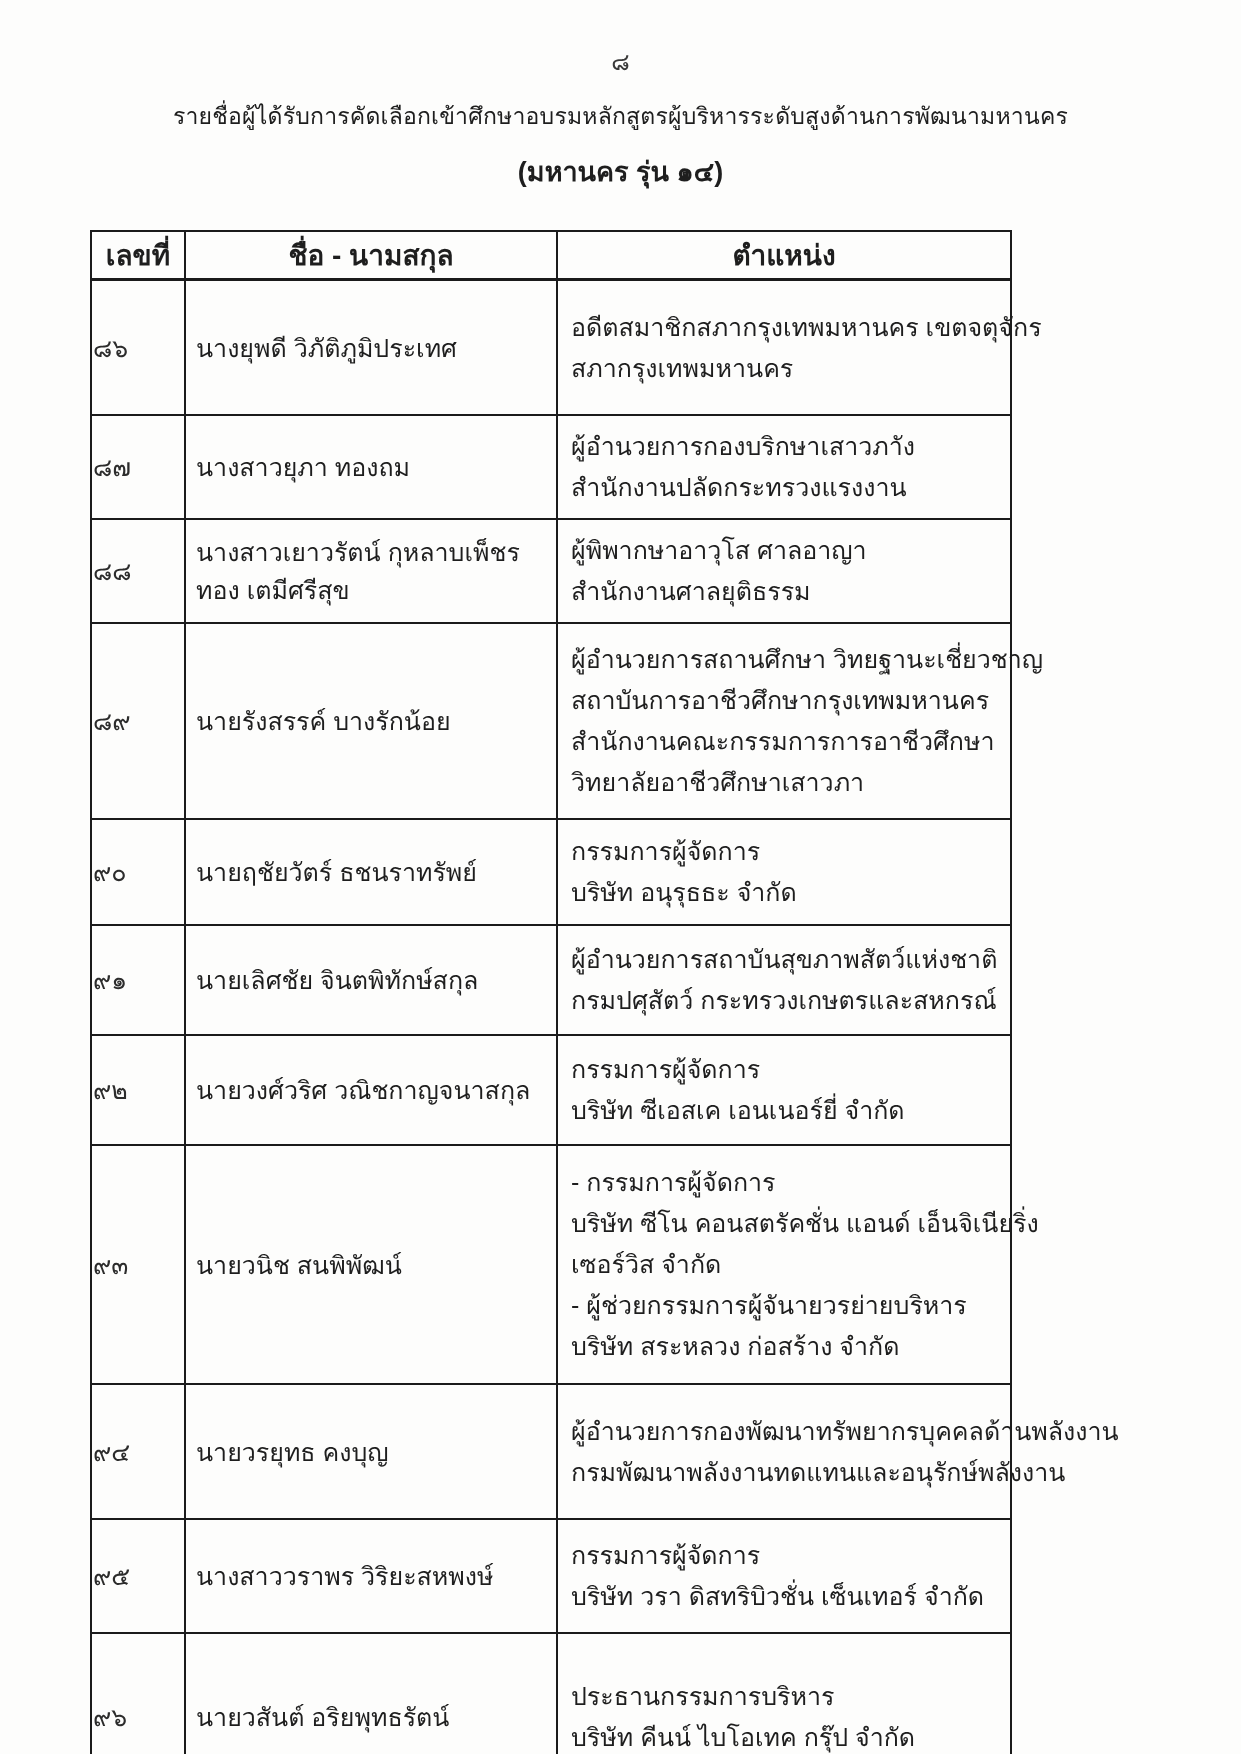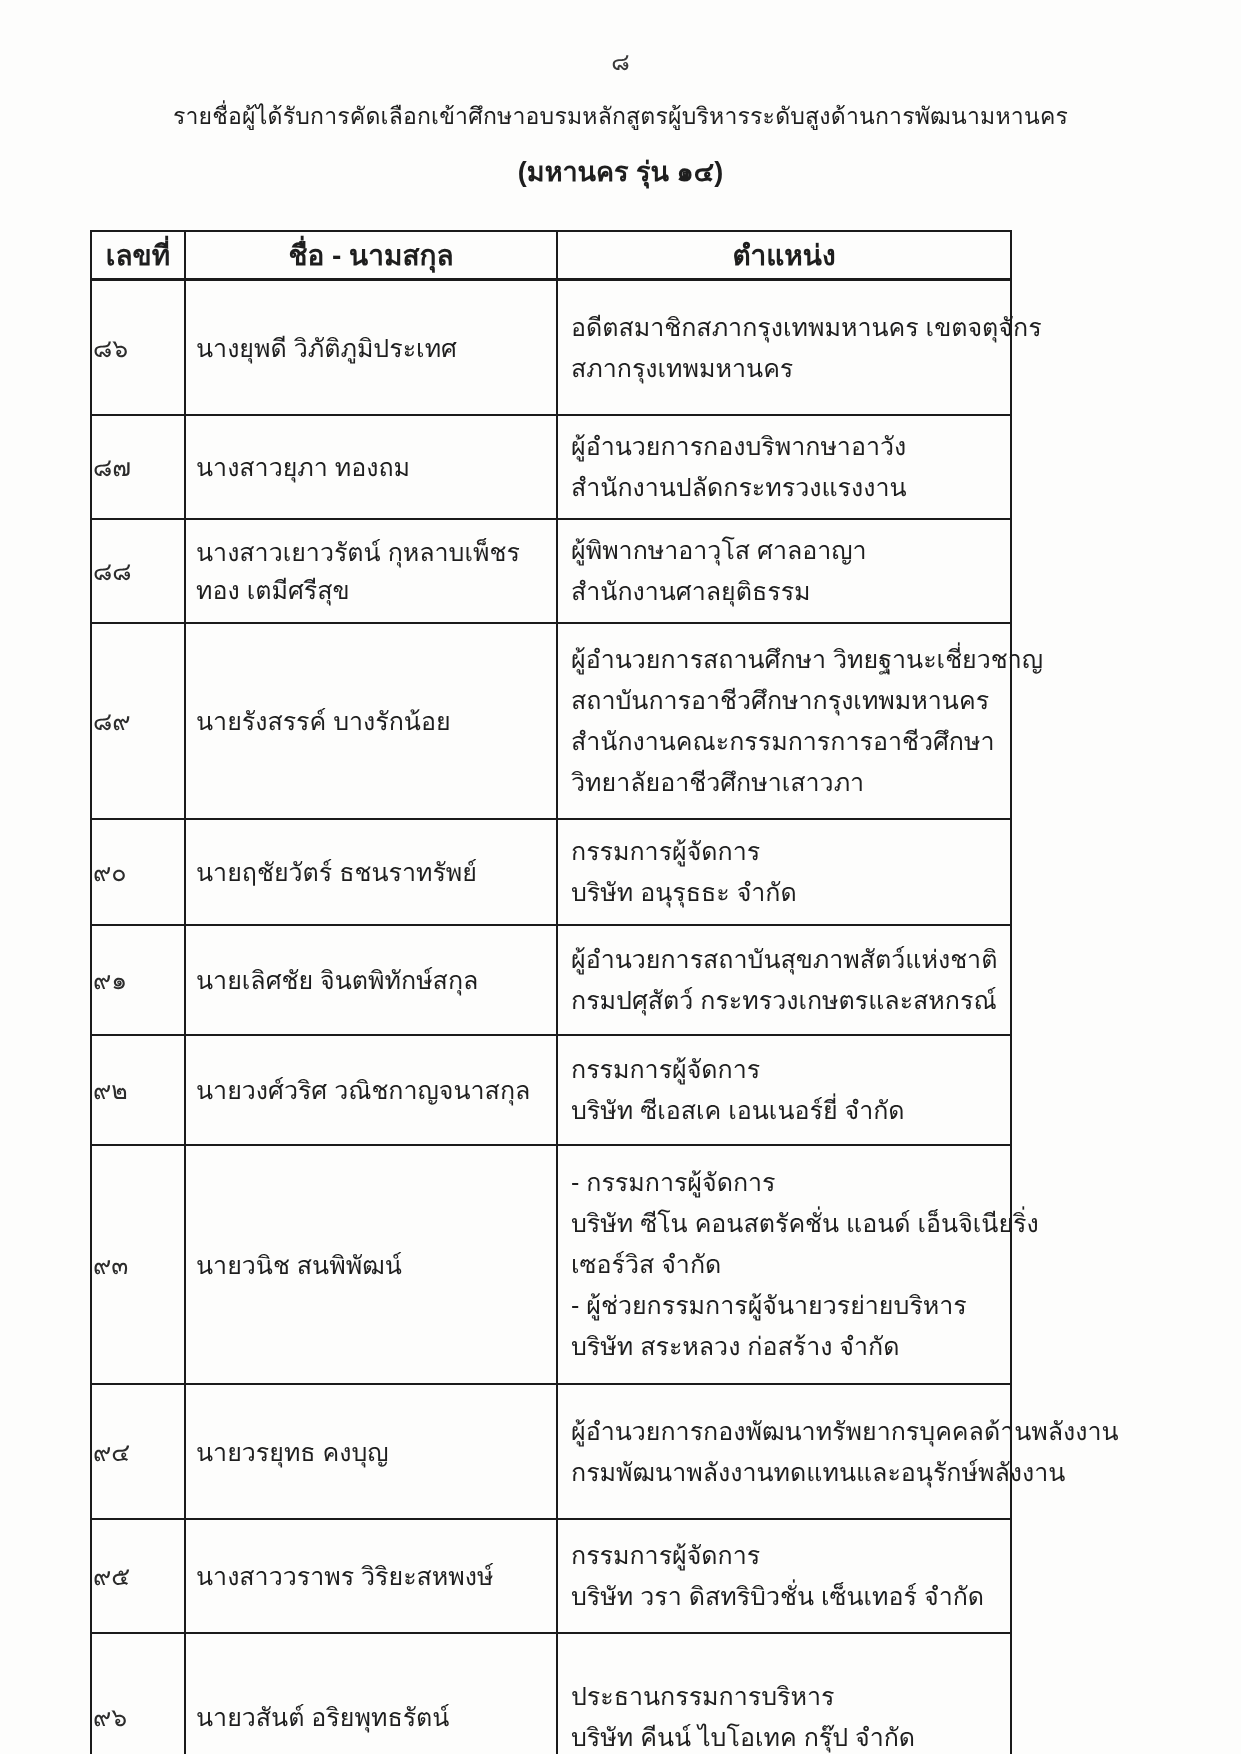--- a/index.html
+++ b/index.html
@@ -128,21 +128,21 @@
     <td class="cell-name">นางยุพดี วิภัติภูมิประเทศ</td>
     <td class="cell-pos">
             <div class="pos-line">อดีตสมาชิกสภากรุงเทพมหานคร เขตจตุจักร</div>
             <div class="pos-line">สภากรุงเทพมหานคร</div>
           </td>
   </tr>
         <tr>
     <td class="cell-no">๘๗</td>
     <td class="cell-name">นางสาวยุภา ทองถม</td>
     <td class="cell-pos">
-            <div class="pos-line">ผู้อำนวยการกองบริพากษาอาวัง</div>
+            <div class="pos-line">ผู้อำนวยการกองบริกษาเสาวภาัง</div>
             <div class="pos-line">สำนักงานปลัดกระทรวงแรงงาน</div>
           </td>
   </tr>
         <tr>
     <td class="cell-no">๘๘</td>
     <td class="cell-name">นางสาวเยาวรัตน์ กุหลาบเพ็ชรทอง เตมีศรีสุข</td>
     <td class="cell-pos">
             <div class="pos-line">ผู้พิพากษาอาวุโส ศาลอาญา</div>
             <div class="pos-line">สำนักงานศาลยุติธรรม</div>
           </td>

